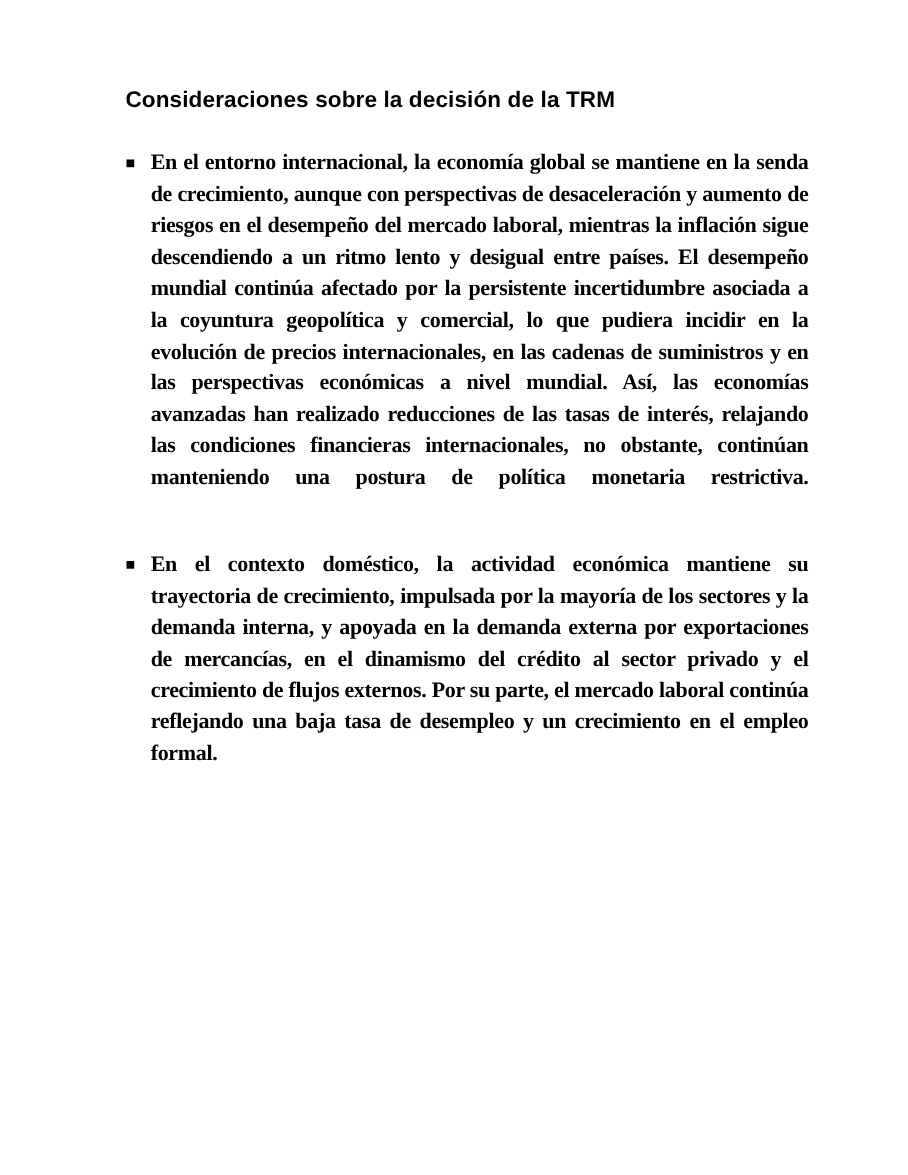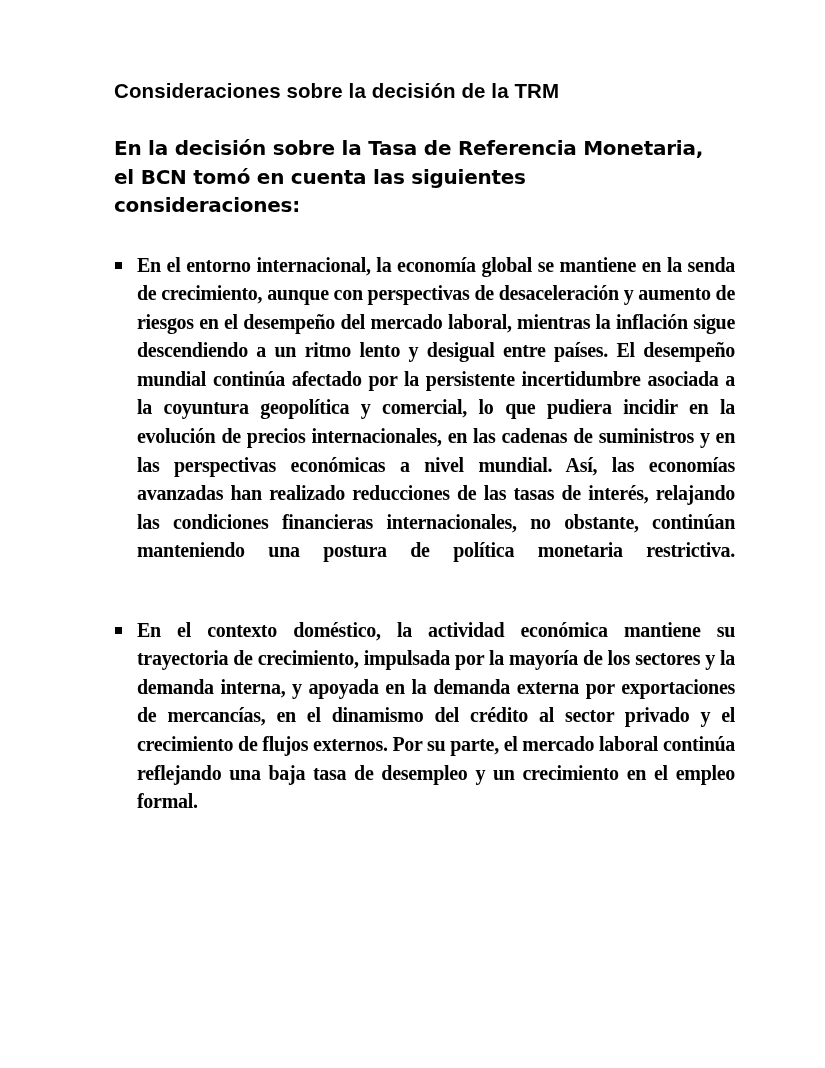--- a/index.html
+++ b/index.html
@@ -94,21 +94,20 @@
     width: 100%;
   }
 </style>
 </head>
 <body>
 
 <div class="page">
 
   <h1 class="doc-title">Consideraciones sobre la decisión de la TRM</h1>
 
-  <p class="intro">En la decisión sobre la Tasa de Referencia Monetaria, el BCN tomó en cuenta las siguientes consideraciones:</p>
 
   <ul class="bullet-list">
 
     <li class="bullet-item">
       <span class="bullet-marker"></span>
       <span class="bullet-text">En el entorno internacional, la economía global se mantiene en la senda de crecimiento, aunque con perspectivas de desaceleración y aumento de riesgos en el desempeño del mercado laboral, mientras la inflación sigue descendiendo a un ritmo lento y desigual entre países. El desempeño mundial continúa afectado por la persistente incertidumbre asociada a la coyuntura geopolítica y comercial, lo que pudiera incidir en la evolución de precios internacionales, en las cadenas de suministros y en las perspectivas económicas a nivel mundial. Así, las economías avanzadas han realizado reducciones de las tasas de interés, relajando las condiciones financieras internacionales, no obstante, continúan manteniendo una postura de política monetaria restrictiva.</span>
     </li>
 
     <li class="bullet-item">
       <span class="bullet-marker"></span>

